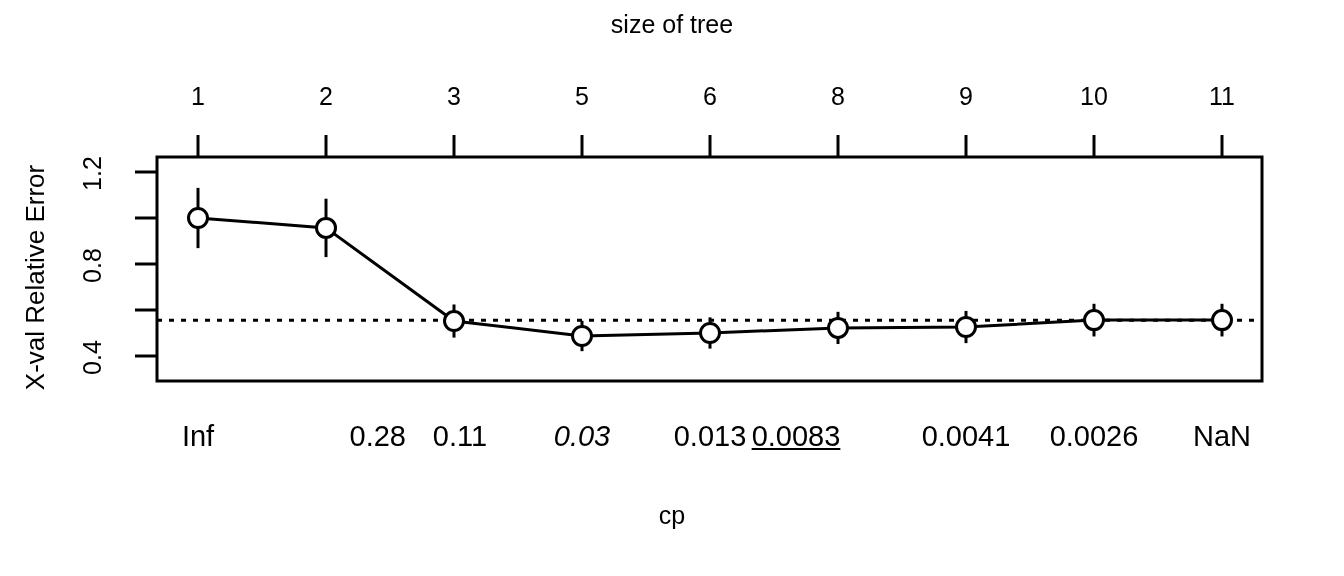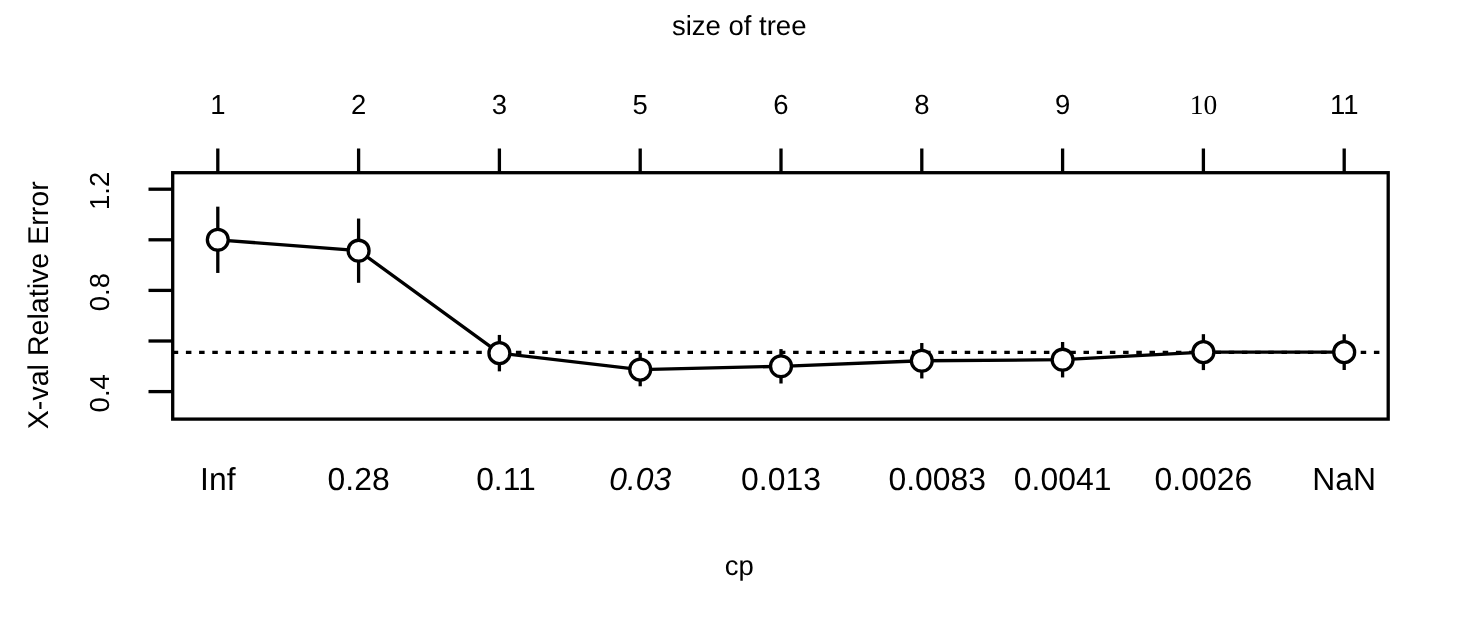--- a/index.html
+++ b/index.html
@@ -108,30 +108,30 @@
   </div>
 
   <div id="top-tick-labels">
       <div class="txt tick-top-label" style="left: 138px;">1</div>
       <div class="txt tick-top-label" style="left: 266px;">2</div>
       <div class="txt tick-top-label" style="left: 394px;">3</div>
       <div class="txt tick-top-label" style="left: 522px;">5</div>
       <div class="txt tick-top-label" style="left: 650px;">6</div>
       <div class="txt tick-top-label" style="left: 778px;">8</div>
       <div class="txt tick-top-label" style="left: 906px;">9</div>
-      <div class="txt tick-top-label" style="left: 1034px; font-family: Liberation Serif, serif;">10</div>
+      <div class="txt tick-top-label" style="left: 1034px;">10</div>
       <div class="txt tick-top-label" style="left: 1162px;">11</div>
     </div>
   <div id="bottom-tick-labels">
       <div class="txt tick-bottom-label" style="left: 118px;">Inf</div>
-      <div class="txt tick-bottom-label" style="left: 246px;">0.28</div>
+      <div class="txt tick-bottom-label" style="left: 246px; text-align: right;">0.28</div>
       <div class="txt tick-bottom-label" style="left: 380px;">0.11</div>
       <div class="txt tick-bottom-label" style="left: 502px; font-style: italic;">0.03</div>
       <div class="txt tick-bottom-label" style="left: 630px;">0.013</div>
-      <div class="txt tick-bottom-label" style="left: 772px;">0.0083</div>
+      <div class="txt tick-bottom-label" style="left: 716px; text-decoration: underline;">0.0083</div>
       <div class="txt tick-bottom-label" style="left: 886px;">0.0041</div>
       <div class="txt tick-bottom-label" style="left: 1014px;">0.0026</div>
       <div class="txt tick-bottom-label" style="left: 1142px;">NaN</div>
     </div>
   <div id="ytick-labels">
       <div class="ylab-rot" style="left: -8px; top: 343px;">0.4</div>
       <div class="ylab-rot" style="left: -8px; top: 251px;">0.8</div>
       <div class="ylab-rot" style="left: -8px; top: 159px;">1.2</div>
     </div>
 

